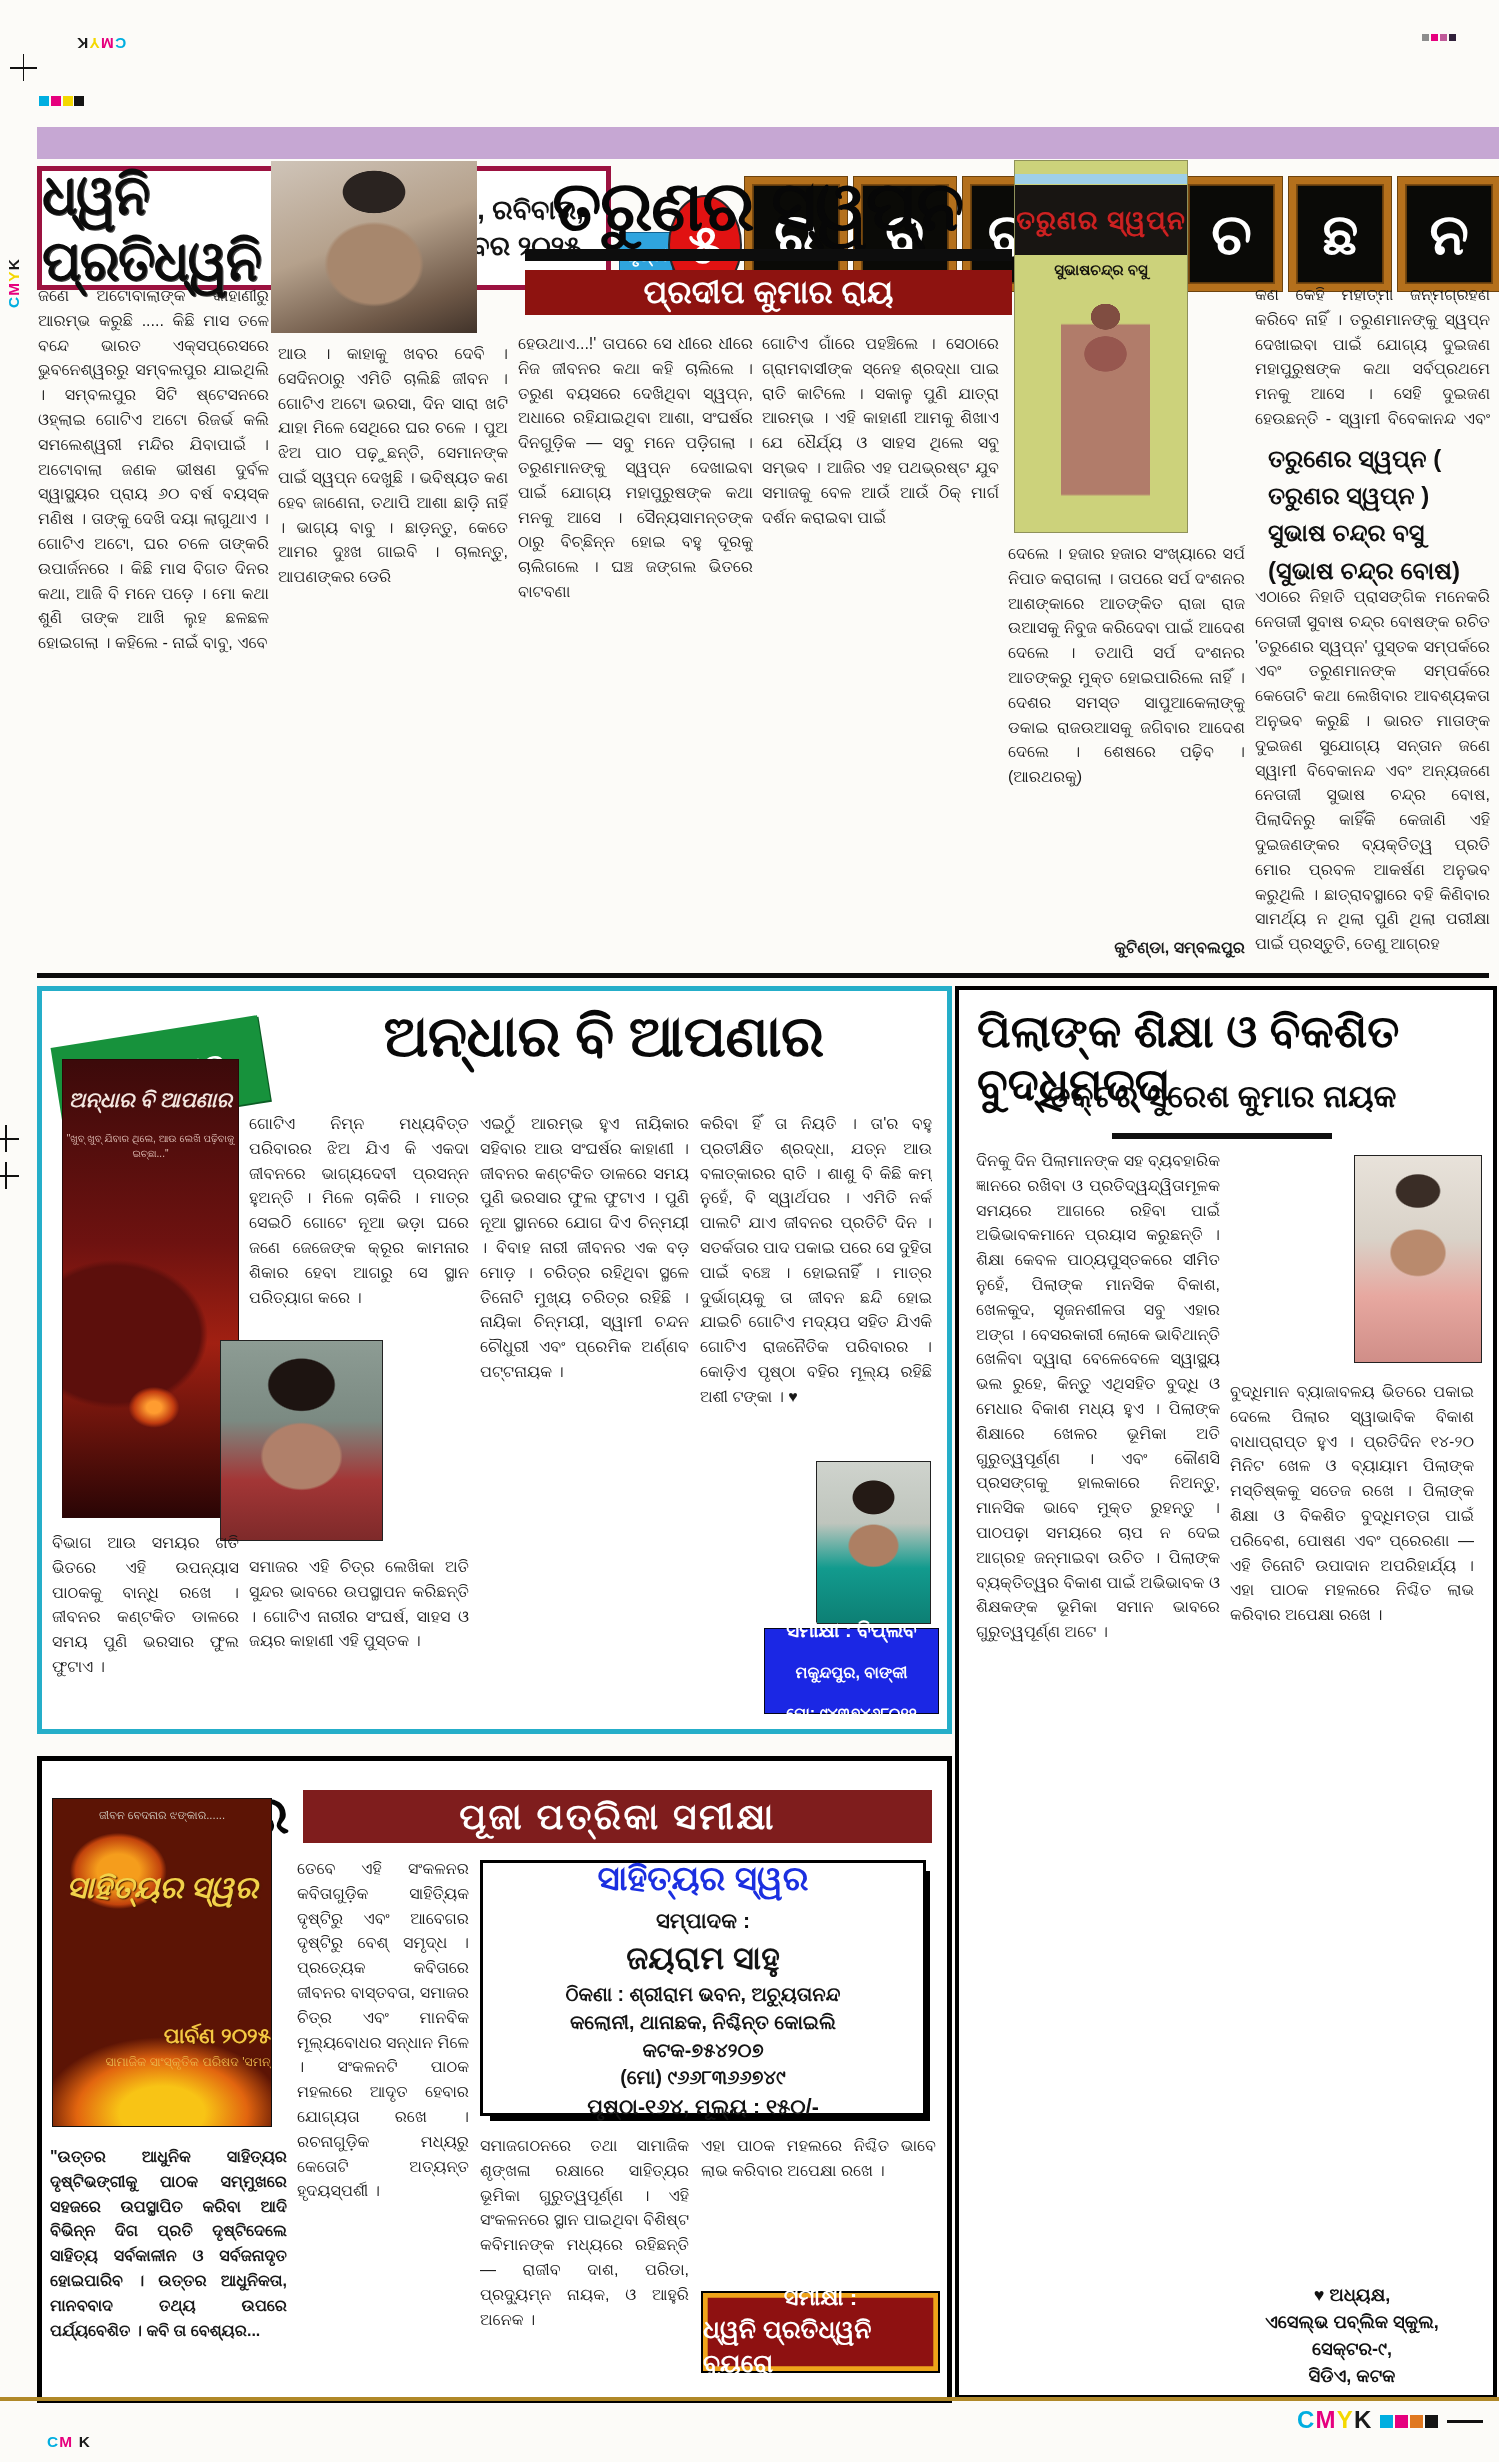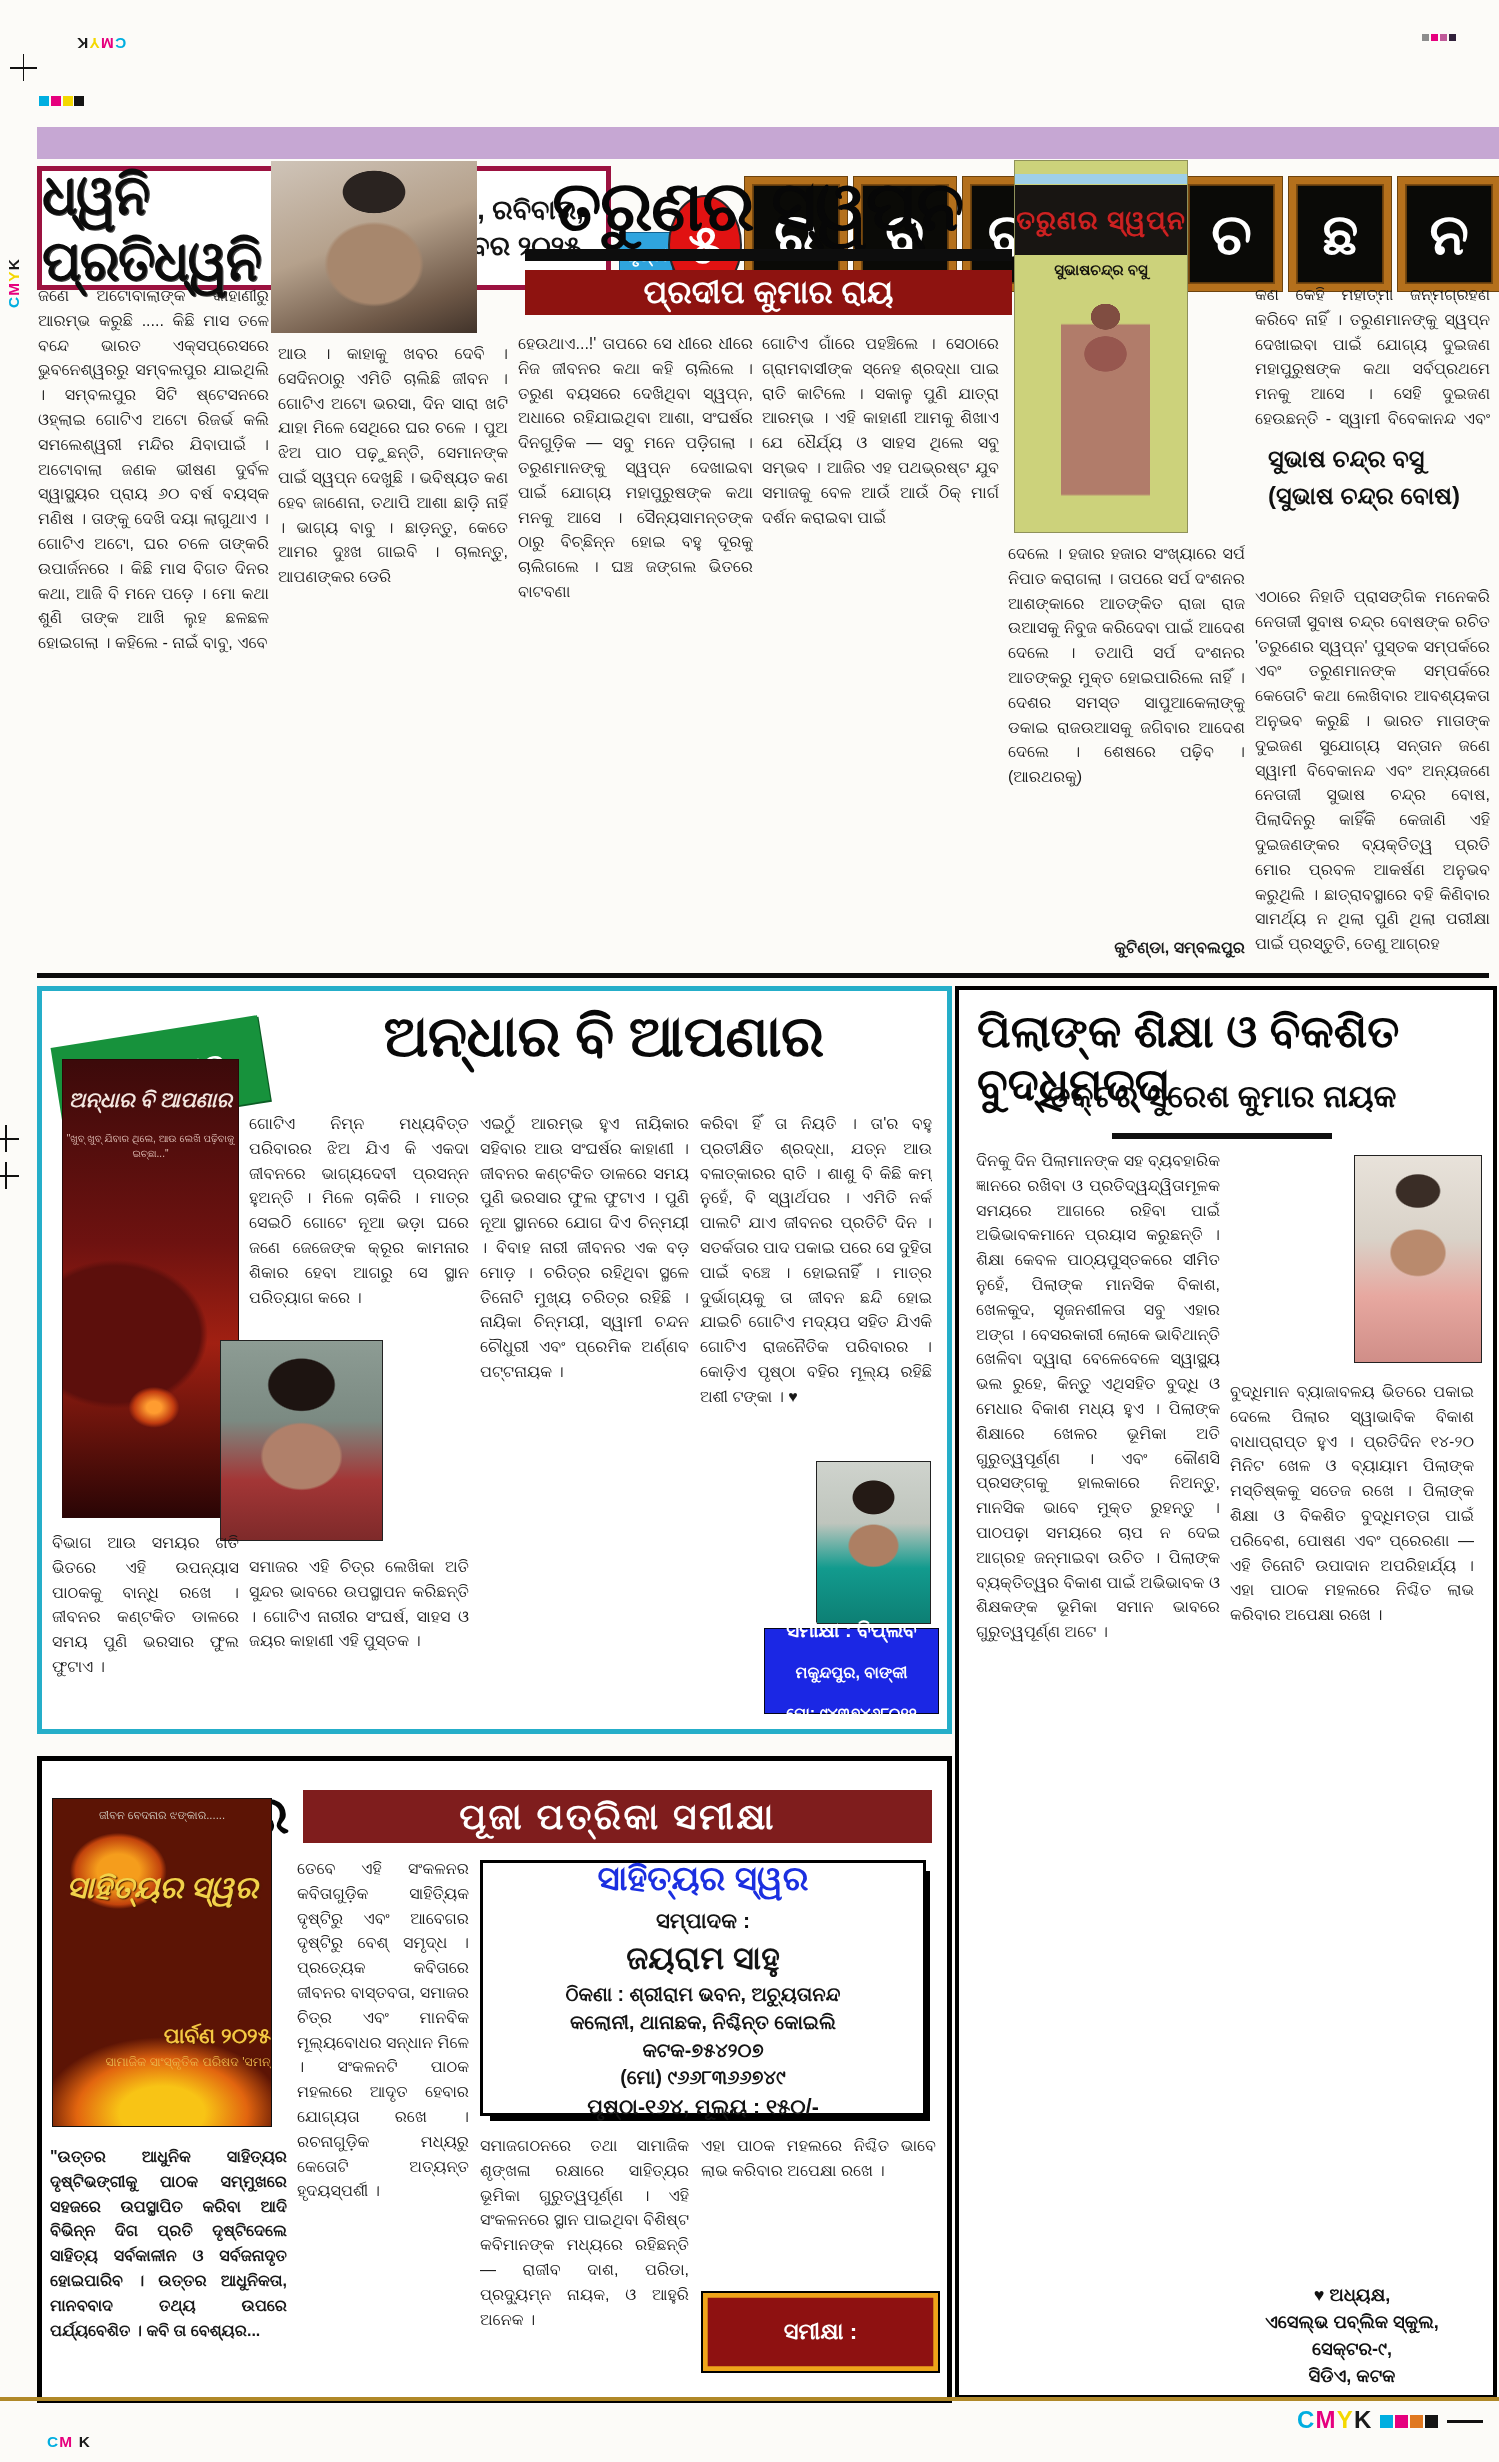--- a/index.html
+++ b/index.html
@@ -179,20 +179,21 @@
 <div class="abs bylinebar">ପ୍ରଦୀପ କୁମାର ରାୟ</div>
 
 <div class="abs bookcover1">
   <div class="bc1-strip"></div>
   <div class="bc1-band">ତରୁଣର ସ୍ୱପ୍ନ</div>
   <div class="bc1-author">ସୁଭାଷଚନ୍ଦ୍ର ବସୁ</div>
   <div class="bc1-figure"></div>
 </div>
 
 <div class="abs caption1">
+  <div>ତରୁଣେର ସ୍ୱପ୍ନ ( ତରୁଣର ସ୍ୱପ୍ନ )</div>
   <div>ସୁଭାଷ ଚନ୍ଦ୍ର ବସୁ</div>
   <div>(ସୁଭାଷ ଚନ୍ଦ୍ର ବୋଷ)</div>
 </div>
 
 <div class="abs bodycol" style="left:38px;top:284px;width:231px;height:681px;">ଜଣେ ଅଟୋବାଲାଙ୍କ କାହାଣୀରୁ ଆରମ୍ଭ କରୁଛି ..... କିଛି ମାସ ତଳେ ବନ୍ଦେ ଭାରତ ଏକ୍ସପ୍ରେସରେ ଭୁବନେଶ୍ୱରରୁ ସମ୍ବଲପୁର ଯାଇଥିଲି । ସମ୍ବଲପୁର ସିଟି ଷ୍ଟେସନରେ ଓହ୍ଲାଇ ଗୋଟିଏ ଅଟୋ ରିଜର୍ଭ କଲି ସମଲେଶ୍ୱରୀ ମନ୍ଦିର ଯିବାପାଇଁ । ଅଟୋବାଲା ଜଣକ ଭୀଷଣ ଦୁର୍ବଳ ସ୍ୱାସ୍ଥ୍ୟର ପ୍ରାୟ ୬୦ ବର୍ଷ ବୟସ୍କ ମଣିଷ । ତାଙ୍କୁ ଦେଖି ଦୟା ଲାଗୁଥାଏ । ଗୋଟିଏ ଅଟୋ, ଘର ଚଳେ ତାଙ୍କରି ଉପାର୍ଜନରେ । କିଛି ମାସ ବିଗତ ଦିନର କଥା, ଆଜି ବି ମନେ ପଡ଼େ । ମୋ କଥା ଶୁଣି ତାଙ୍କ ଆଖି ଲୁହ ଛଳଛଳ ହୋଇଗଲା । କହିଲେ - ନାଇଁ ବାବୁ, ଏବେ</div>
 <div class="abs bodycol" style="left:278px;top:342px;width:230px;height:623px;">ଆଉ । କାହାକୁ ଖବର ଦେବି । ସେଦିନଠାରୁ ଏମିତି ଚାଲିଛି ଜୀବନ । ଗୋଟିଏ ଅଟୋ ଭରସା, ଦିନ ସାରା ଖଟି ଯାହା ମିଳେ ସେଥିରେ ଘର ଚଳେ । ପୁଅ ଝିଅ ପାଠ ପଢ଼ୁଛନ୍ତି, ସେମାନଙ୍କ ପାଇଁ ସ୍ୱପ୍ନ ଦେଖୁଛି । ଭବିଷ୍ୟତ କଣ ହେବ ଜାଣେନା, ତଥାପି ଆଶା ଛାଡ଼ି ନାହିଁ । ଭାଗ୍ୟ ବାବୁ । ଛାଡ଼ନ୍ତୁ, କେତେ ଆମର ଦୁଃଖ ଗାଇବି । ଚାଲନ୍ତୁ, ଆପଣଙ୍କର ଡେରି</div>
 <div class="abs bodycol" style="left:518px;top:332px;width:235px;height:634px;">ହେଉଥାଏ...!' ତାପରେ ସେ ଧୀରେ ଧୀରେ ନିଜ ଜୀବନର କଥା କହି ଚାଲିଲେ । ତରୁଣ ବୟସରେ ଦେଖିଥିବା ସ୍ୱପ୍ନ, ଅଧାରେ ରହିଯାଇଥିବା ଆଶା, ସଂଘର୍ଷର ଦିନଗୁଡ଼ିକ — ସବୁ ମନେ ପଡ଼ିଗଲା । ତରୁଣମାନଙ୍କୁ ସ୍ୱପ୍ନ ଦେଖାଇବା ପାଇଁ ଯୋଗ୍ୟ ମହାପୁରୁଷଙ୍କ କଥା ମନକୁ ଆସେ । ସୈନ୍ୟସାମନ୍ତଙ୍କ ଠାରୁ ବିଚ୍ଛିନ୍ନ ହୋଇ ବହୁ ଦୂରକୁ ଚାଲିଗଲେ । ଘଞ୍ଚ ଜଙ୍ଗଲ ଭିତରେ ବାଟବଣା</div>
 <div class="abs bodycol" style="left:762px;top:332px;width:237px;height:634px;">ଗୋଟିଏ ଗାଁରେ ପହଞ୍ଚିଲେ । ସେଠାରେ ଗ୍ରାମବାସୀଙ୍କ ସ୍ନେହ ଶ୍ରଦ୍ଧା ପାଇ ରାତି କାଟିଲେ । ସକାଳୁ ପୁଣି ଯାତ୍ରା ଆରମ୍ଭ । ଏହି କାହାଣୀ ଆମକୁ ଶିଖାଏ ଯେ ଧୈର୍ଯ୍ୟ ଓ ସାହସ ଥିଲେ ସବୁ ସମ୍ଭବ । ଆଜିର ଏହ ପଥଭ୍ରଷ୍ଟ ଯୁବ ସମାଜକୁ ବେଳ ଆଉଁ ଆଉଁ ଠିକ୍ ମାର୍ଗ ଦର୍ଶନ କରାଇବା ପାଇଁ</div>
 <div class="abs bodycol" style="left:1008px;top:542px;width:237px;height:391px;">ଦେଲେ । ହଜାର ହଜାର ସଂଖ୍ୟାରେ ସର୍ପ ନିପାତ କରାଗଲା । ତାପରେ ସର୍ପ ଦଂଶନର ଆଶଙ୍କାରେ ଆତଙ୍କିତ ରାଜା ରାଜ ଉଆସକୁ ନିବୁଜ କରିଦେବା ପାଇଁ ଆଦେଶ ଦେଲେ । ତଥାପି ସର୍ପ ଦଂଶନର ଆତଙ୍କରୁ ମୁକ୍ତ ହୋଇପାରିଲେ ନାହିଁ । ଦେଶର ସମସ୍ତ ସାପୁଆକେଲାଙ୍କୁ ଡକାଇ ରାଜଉଆସକୁ ଜଗିବାର ଆଦେଶ ଦେଲେ । ଶେଷରେ ପଢ଼ିବ । (ଆରଥରକୁ)</div>
 <div class="abs bodycol" style="left:1008px;top:936px;width:237px;text-align:right;font-weight:700;">କୁଟିଣ୍ଡା, ସମ୍ବଲପୁର</div>
@@ -261,16 +262,17 @@
   <div class="bc3-org">ସାମାଜିକ ସାଂସ୍କୃତିକ ପରିଷଦ 'ସମନ୍ୱୟ'</div>
 </div>
 
 <div class="abs bodycol" style="left:50px;top:2145px;width:237px;height:236px;font-weight:600;">"ଉତ୍ତର ଆଧୁନିକ ସାହିତ୍ୟର ଦୃଷ୍ଟିଭଙ୍ଗୀକୁ ପାଠକ ସମ୍ମୁଖରେ ସହଜରେ ଉପସ୍ଥାପିତ କରିବା ଆଦି ବିଭିନ୍ନ ଦିଗ ପ୍ରତି ଦୃଷ୍ଟିଦେଲେ ସାହିତ୍ୟ ସର୍ବକାଳୀନ ଓ ସର୍ବଜନାଦୃତ ହୋଇପାରିବ । ଉତ୍ତର ଆଧୁନିକତା, ମାନବବାଦ ତଥ୍ୟ ଉପରେ ପର୍ଯ୍ୟବେଶିତ । କବି ତା ବେଶ୍ୟର...</div>
 <div class="abs bodycol" style="left:297px;top:1857px;width:172px;height:522px;">ତେବେ ଏହି ସଂକଳନର କବିତାଗୁଡ଼ିକ ସାହିତ୍ୟିକ ଦୃଷ୍ଟିରୁ ଏବଂ ଆବେଗର ଦୃଷ୍ଟିରୁ ବେଶ୍ ସମୃଦ୍ଧ । ପ୍ରତ୍ୟେକ କବିତାରେ ଜୀବନର ବାସ୍ତବତା, ସମାଜର ଚିତ୍ର ଏବଂ ମାନବିକ ମୂଲ୍ୟବୋଧର ସନ୍ଧାନ ମିଳେ । ସଂକଳନଟି ପାଠକ ମହଲରେ ଆଦୃତ ହେବାର ଯୋଗ୍ୟତା ରଖେ । ରଚନାଗୁଡ଼ିକ ମଧ୍ୟରୁ କେତୋଟି ଅତ୍ୟନ୍ତ ହୃଦୟସ୍ପର୍ଶୀ ।</div>
 <div class="abs bodycol" style="left:480px;top:2134px;width:209px;height:248px;">ସମାଜଗଠନରେ ତଥା ସାମାଜିକ ଶୃଙ୍ଖଳା ରକ୍ଷାରେ ସାହିତ୍ୟର ଭୂମିକା ଗୁରୁତ୍ୱପୂର୍ଣ୍ଣ । ଏହି ସଂକଳନରେ ସ୍ଥାନ ପାଇଥିବା ବିଶିଷ୍ଟ କବିମାନଙ୍କ ମଧ୍ୟରେ ରହିଛନ୍ତି — ରାଜୀବ ଦାଶ, ପରିଡା, ପ୍ରଦ୍ୟୁମ୍ନ ନାୟକ, ଓ ଆହୁରି ଅନେକ ।</div>
 <div class="abs bodycol" style="left:701px;top:2134px;width:235px;height:142px;">ଏହା ପାଠକ ମହଲରେ ନିଶ୍ଚିତ ଭାବେ ଲାଭ କରିବାର ଅପେକ୍ଷା ରଖେ ।</div>
 
 <div class="abs redbox">
   <span class="l1">ସମୀକ୍ଷା :</span>
+  <span class="l2">ଧ୍ୱନି ପ୍ରତିଧ୍ୱନି ବ୍ୟୁରୋ</span>
 </div>
 
 <div class="abs goldrule"></div>
 
 
 </body></html>

